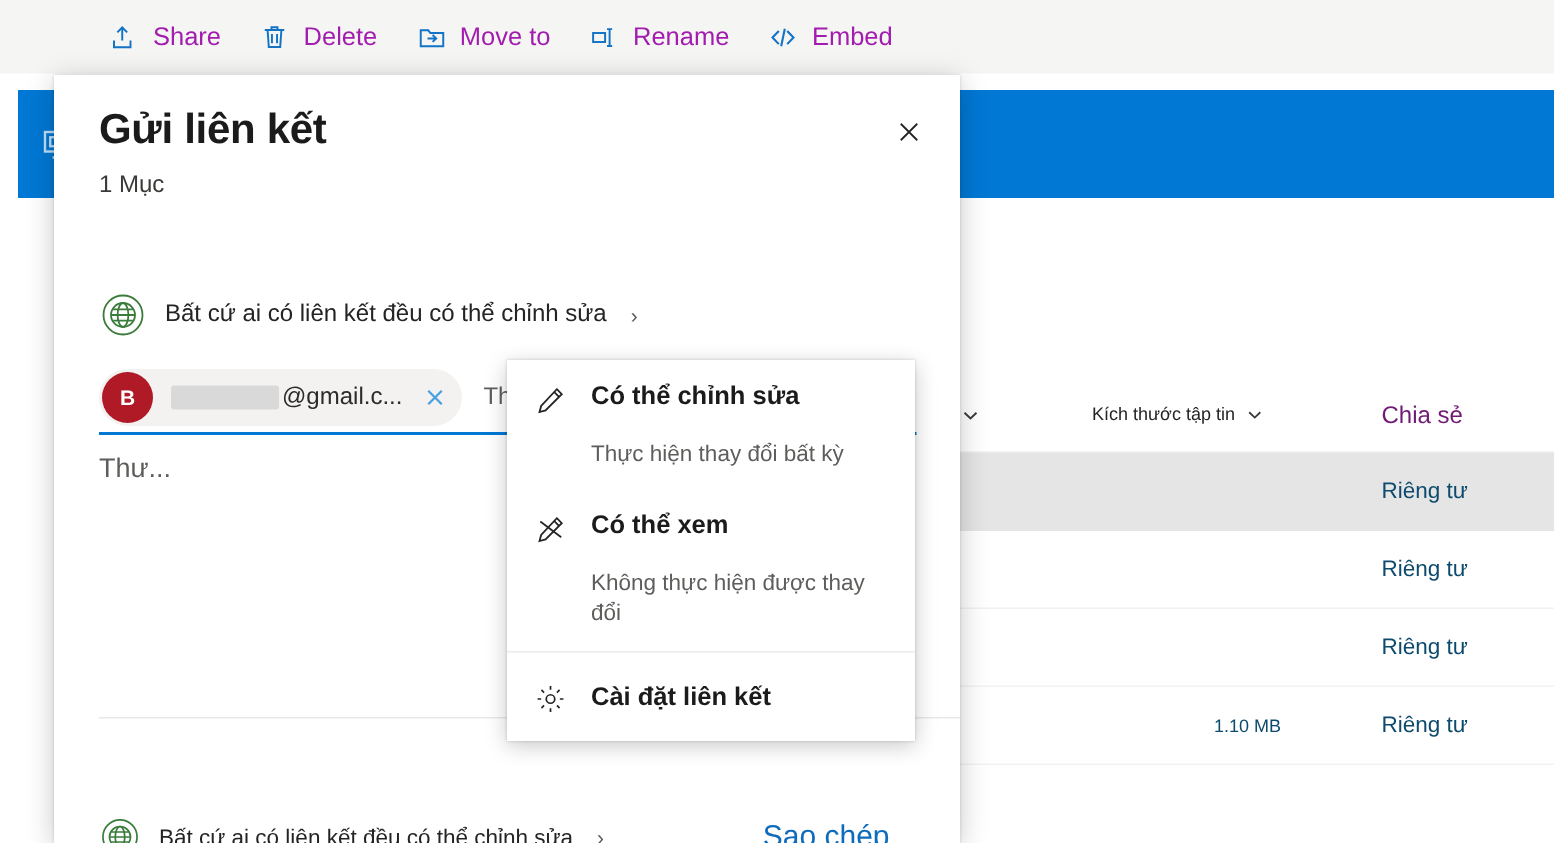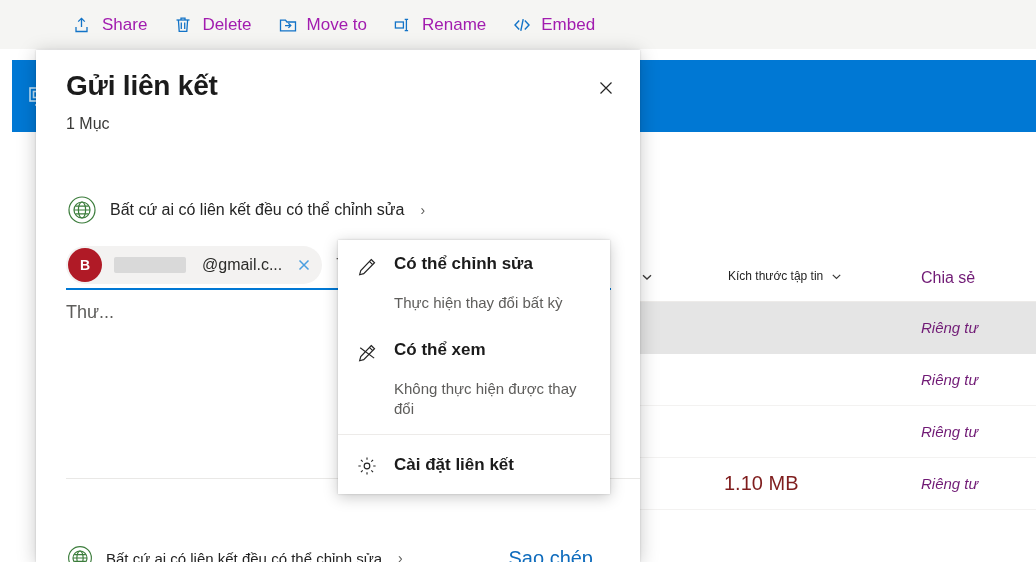--- a/index.html
+++ b/index.html
@@ -54,26 +54,26 @@
   .fl-col-share {
     position:absolute; left:285px; top:13px;
     font-size:16px; color:#701a75; white-space:nowrap; cursor:pointer;
   }
   .fl-row {
     position:relative; height:52px; border-bottom:1px solid #f3f2f1;
     display:flex; align-items:center; background:#fff;
   }
   .fl-row.selected { background:#e5e5e5; border-bottom-color:#e5e5e5; }
   .fl-size {
-    position:absolute; left:88px; width:130px; text-align:left;
-    font-size:20px; color:#7f1d1d;
+    position:absolute; left:88px; width:130px; text-align:right;
+    font-size:12px; color:#0c4a6e;
   }
   .fl-share {
     position:absolute; left:285px;
-    font-size:15px; color:#701a75;font-style:italic;
+    font-size:15px; color:#0c4a6e;
   }
 
   
   .dialog {
     position:absolute; left:36px; top:50px; width:604px; height:512px;
     background:#ffffff;
     box-shadow: 0 3px 18px rgba(0,0,0,0.22), 0 0 2px rgba(0,0,0,0.16);
     overflow:hidden;
   }
   .dlg-title {
@@ -110,21 +110,21 @@
     background:#f3f2f1; border-radius:19px; overflow:hidden;
   }
   .chip-avatar {
     width:34px; height:34px; border-radius:50%; margin:2px;
     background:#b01a26; color:#fff; font-size:14px; font-weight:700;
     display:flex; align-items:center; justify-content:center; flex:0 0 auto;
   }
   .chip-redacted {
     width:72px; height:16px; background:#d9d9d9; border-radius:2px; margin-left:10px;
   }
-  .chip-mail { font-size:16px; color:#2b2b29; margin-left:16px; white-space:nowrap; }
+  .chip-mail { font-size:16px; color:#2b2b29; margin-left:2px; white-space:nowrap; }
   .chip-x {
     margin-left:10px; width:24px; height:24px; color:#4a9fe0;
     display:flex; align-items:center; justify-content:center;
     font-size:19px; cursor:pointer; flex:0 0 auto;
   }
   .picker-input {
     flex:1; margin-left:14px; border:none; outline:none; background:transparent;
     font-family:inherit; font-size:16px; color:#3b3a39; min-width:40px;
   }
   .picker-input::placeholder { color:#605e5c; opacity:1; }

